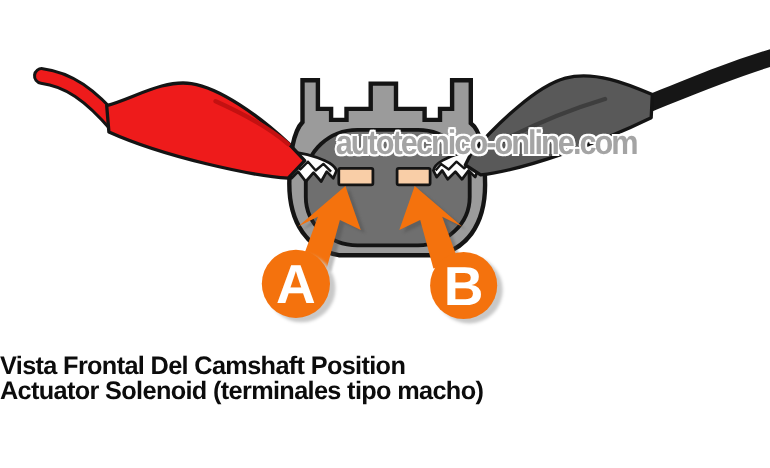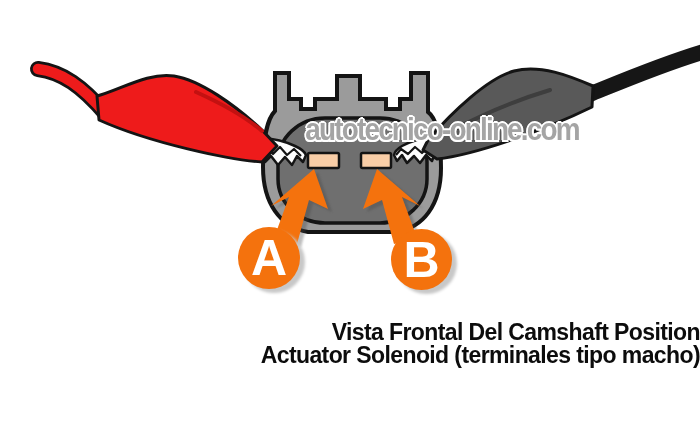--- a/index.html
+++ b/index.html
@@ -38,21 +38,21 @@
     position:absolute;left:272px;top:114px;width:340px;
     z-index:5;text-align:center;white-space:nowrap;
     font-weight:bold;font-size:31px;line-height:31px;letter-spacing:-2px;
     color:var(--watermark-gray);
     transform:scaleX(0.9);transform-origin:50% 50%;
     text-shadow:2px 0 0 #fff,-2px 0 0 #fff,0 2px 0 #fff,0 -2px 0 #fff,
                 1.5px 1.5px 0 #fff,-1.5px 1.5px 0 #fff,1.5px -1.5px 0 #fff,-1.5px -1.5px 0 #fff;
   }
   .caption{
     position:absolute;left:0;right:0;top:321px;z-index:3;
-    text-align:right;color:var(--caption-black);
+    text-align:left;color:var(--caption-black);
     font-weight:bold;font-size:23px;line-height:22.5px;letter-spacing:-0.6px;
   }
   .arrows{filter:drop-shadow(4px 3px 1px rgba(70,70,70,0.35));}
 </style>
 </head>
 <body>
 
 <div class="stage">
 
   <svg width="700" height="425" viewBox="0 0 700 425">

